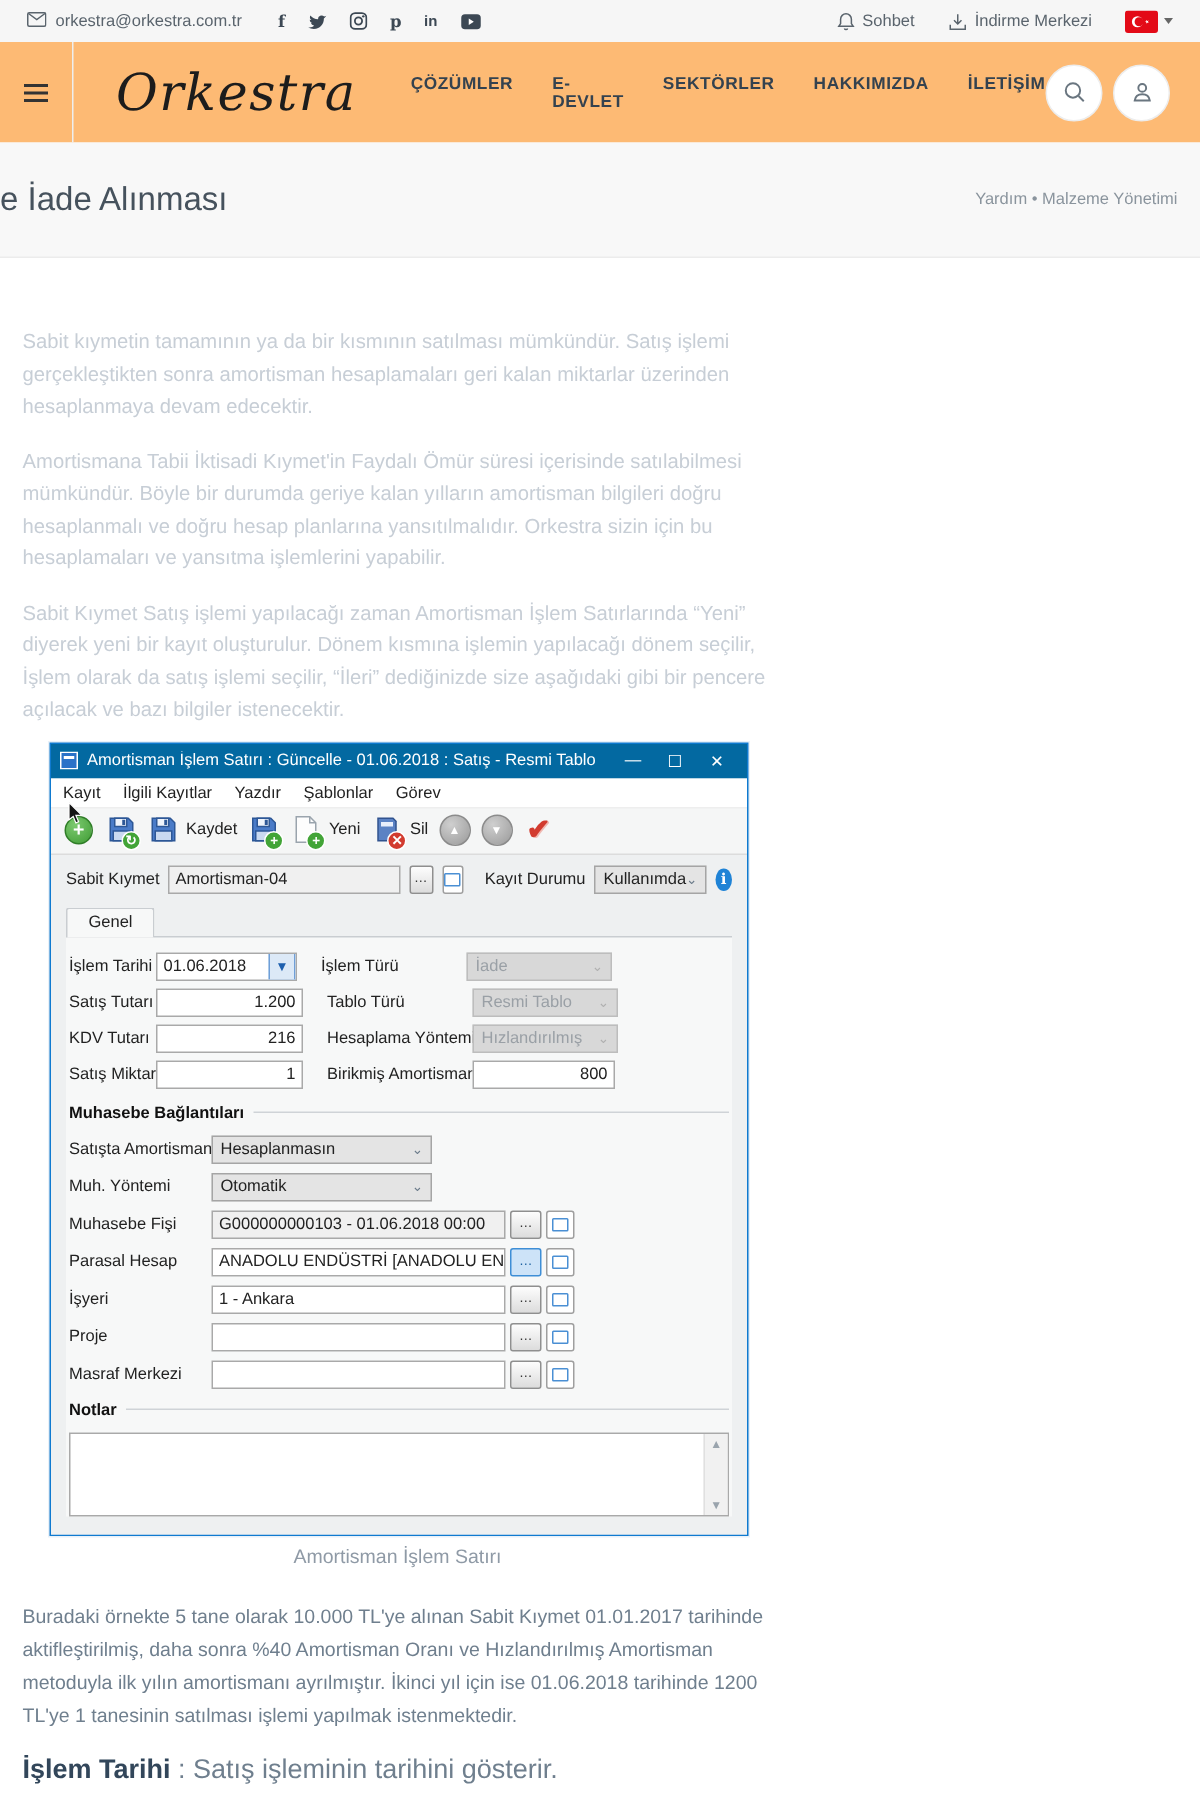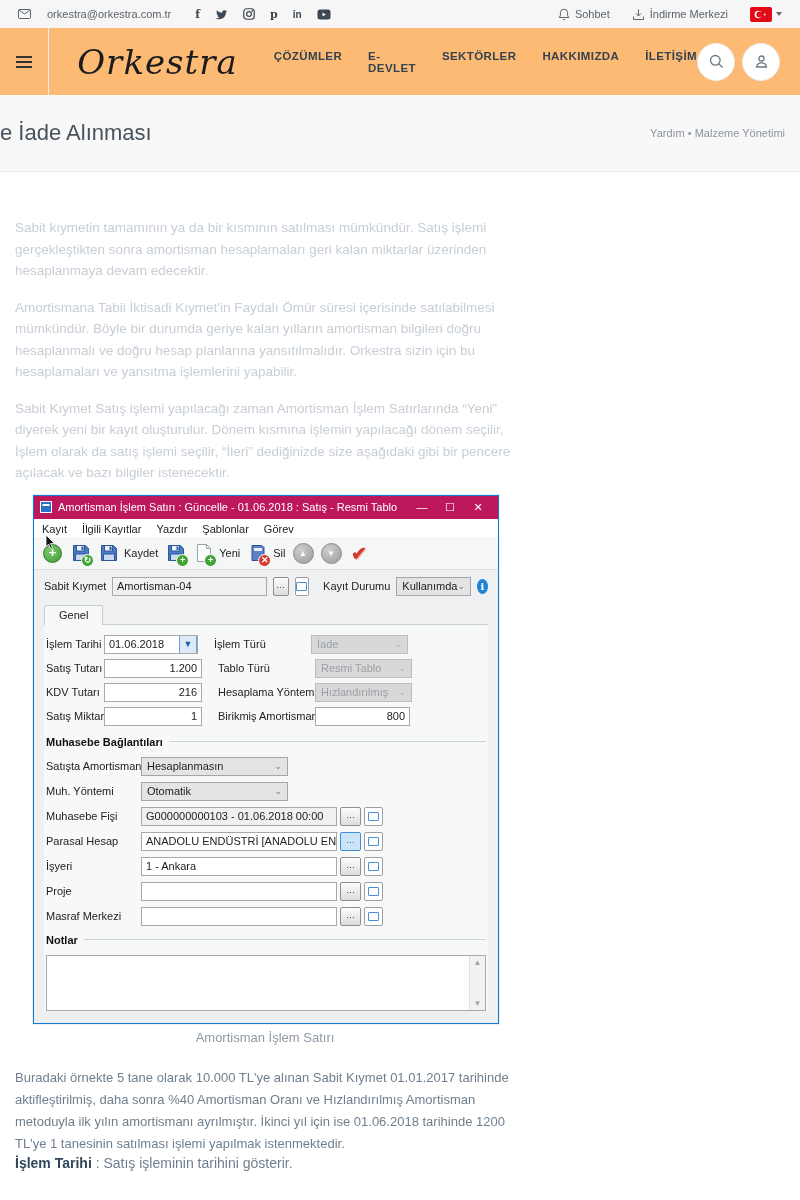--- a/index.html
+++ b/index.html
@@ -4,21 +4,21 @@
 <style>
   html,body{margin:0;padding:0}
   body{width:800px;height:1200px;overflow:hidden;background:#fff;
        font-family:"Liberation Sans",sans-serif;position:relative}
   svg{display:block}
 
   
   .topbar{height:28px;background:#f6f6f6;display:flex;align-items:center;
           padding:0 18px;font-size:11px;color:#5a646d}
   .topbar .left{display:flex;align-items:center;gap:14px;flex:1}
-  .mailwrap{display:flex;align-items:center;gap:16px}
+  .mailwrap{display:flex;align-items:flex-start;gap:6px}
   .social{display:flex;align-items:center;gap:15px;margin-left:10px;color:#3c4854;font-weight:bold;font-size:11px}
   .topbar .right{display:flex;align-items:center;gap:22px}
   .tb-item{display:flex;align-items:center;gap:5px}
   .flag{display:flex;align-items:center;gap:4px}
   .caret{width:0;height:0;border-left:3.5px solid transparent;border-right:3.5px solid transparent;border-top:4px solid #666}
 
   
   .header{height:67px;background:#fdba74;display:flex;align-items:center}
   .burger{width:53px;height:67px;display:flex;flex-direction:column;justify-content:center;
           align-items:center;gap:3px;border-right:1px solid #eee}
@@ -34,28 +34,28 @@
   
   .titleband{height:76px;background:#f8f8f8;border-bottom:1px solid #ececec;
              display:flex;align-items:center;justify-content:space-between;padding-right:15px}
   .pagetitle{font-size:22px;color:#46525d;margin-left:-7px;white-space:nowrap}
   .breadcrumb{font-size:11px;color:#8a949d}
 
   
   .article{padding:45px 0 0 15px;width:512px}
   .p-light{font-size:13.5px;line-height:21.5px;color:#c7ced6;margin:0 0 15px;width:500px}
   .p-dark{font-size:13px;line-height:22px;color:#6f7f8e;margin:22px 0 0;width:500px}
-  .term-line{font-size:14px;color:#6f7f8e;}
+  .term-line{font-size:18px;color:#6f7f8e;margin-top:14px}
   .term-label{font-weight:bold;color:#32465a}
 
   
   .dlgwrap{margin:11px 0 0 18px;width:466px}
   .dlg{width:464px;border:1px solid #0f7ad0;background:#eef0f1;font-size:11px;color:#222;
        box-shadow:0 0 0 1px rgba(200,220,240,.4)}
-  .dlg-title{height:23px;background:#be185d;color:#fff;display:flex;align-items:center;padding:0 6px}
+  .dlg-title{height:23px;background:#0369a1;color:#fff;display:flex;align-items:center;padding:0 6px}
   .dlg-title .ttext{flex:1;font-size:11px;white-space:nowrap;overflow:hidden;margin-left:6px}
   .winctl{width:28px;text-align:center;font-size:11px;color:#fff}
   .dlg-menu{display:flex;gap:15px;background:#fff;padding:4px 8px 3px;font-size:11px;color:#222}
   .dlg-tools{display:flex;align-items:center;gap:7px;background:#f5f6f6;padding:4px 8px 5px;
              border-top:1px solid #eee;border-bottom:1px solid #dcdcdc}
   .tool-label{font-size:11px;color:#222;margin-left:-2px}
   .ic{position:relative;width:21px;height:21px;display:flex;align-items:center;justify-content:center}
   .badge{position:absolute;right:-3px;bottom:-3px;width:11px;height:11px;border-radius:50%;
          background:#42a437;border:1px solid #fff;color:#fff;font-size:9px;line-height:10px;
          text-align:center;font-weight:bold}

